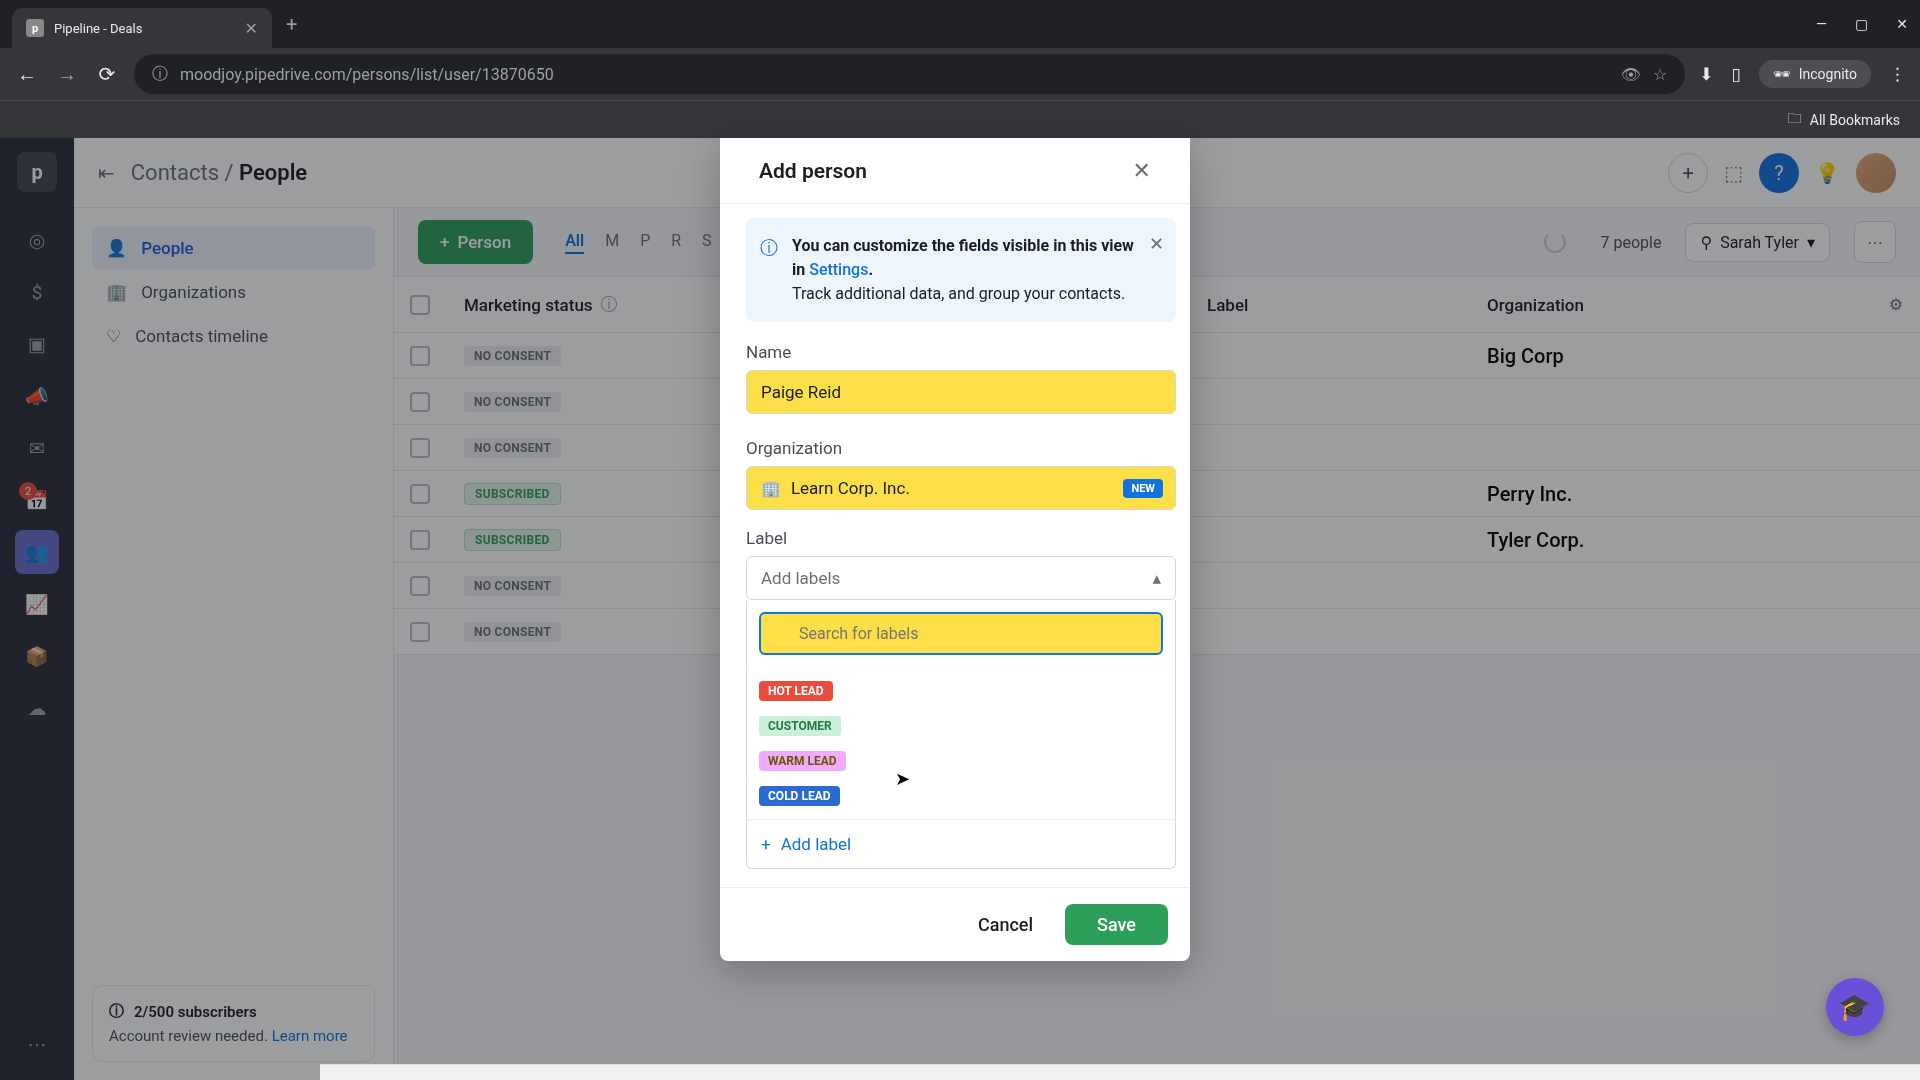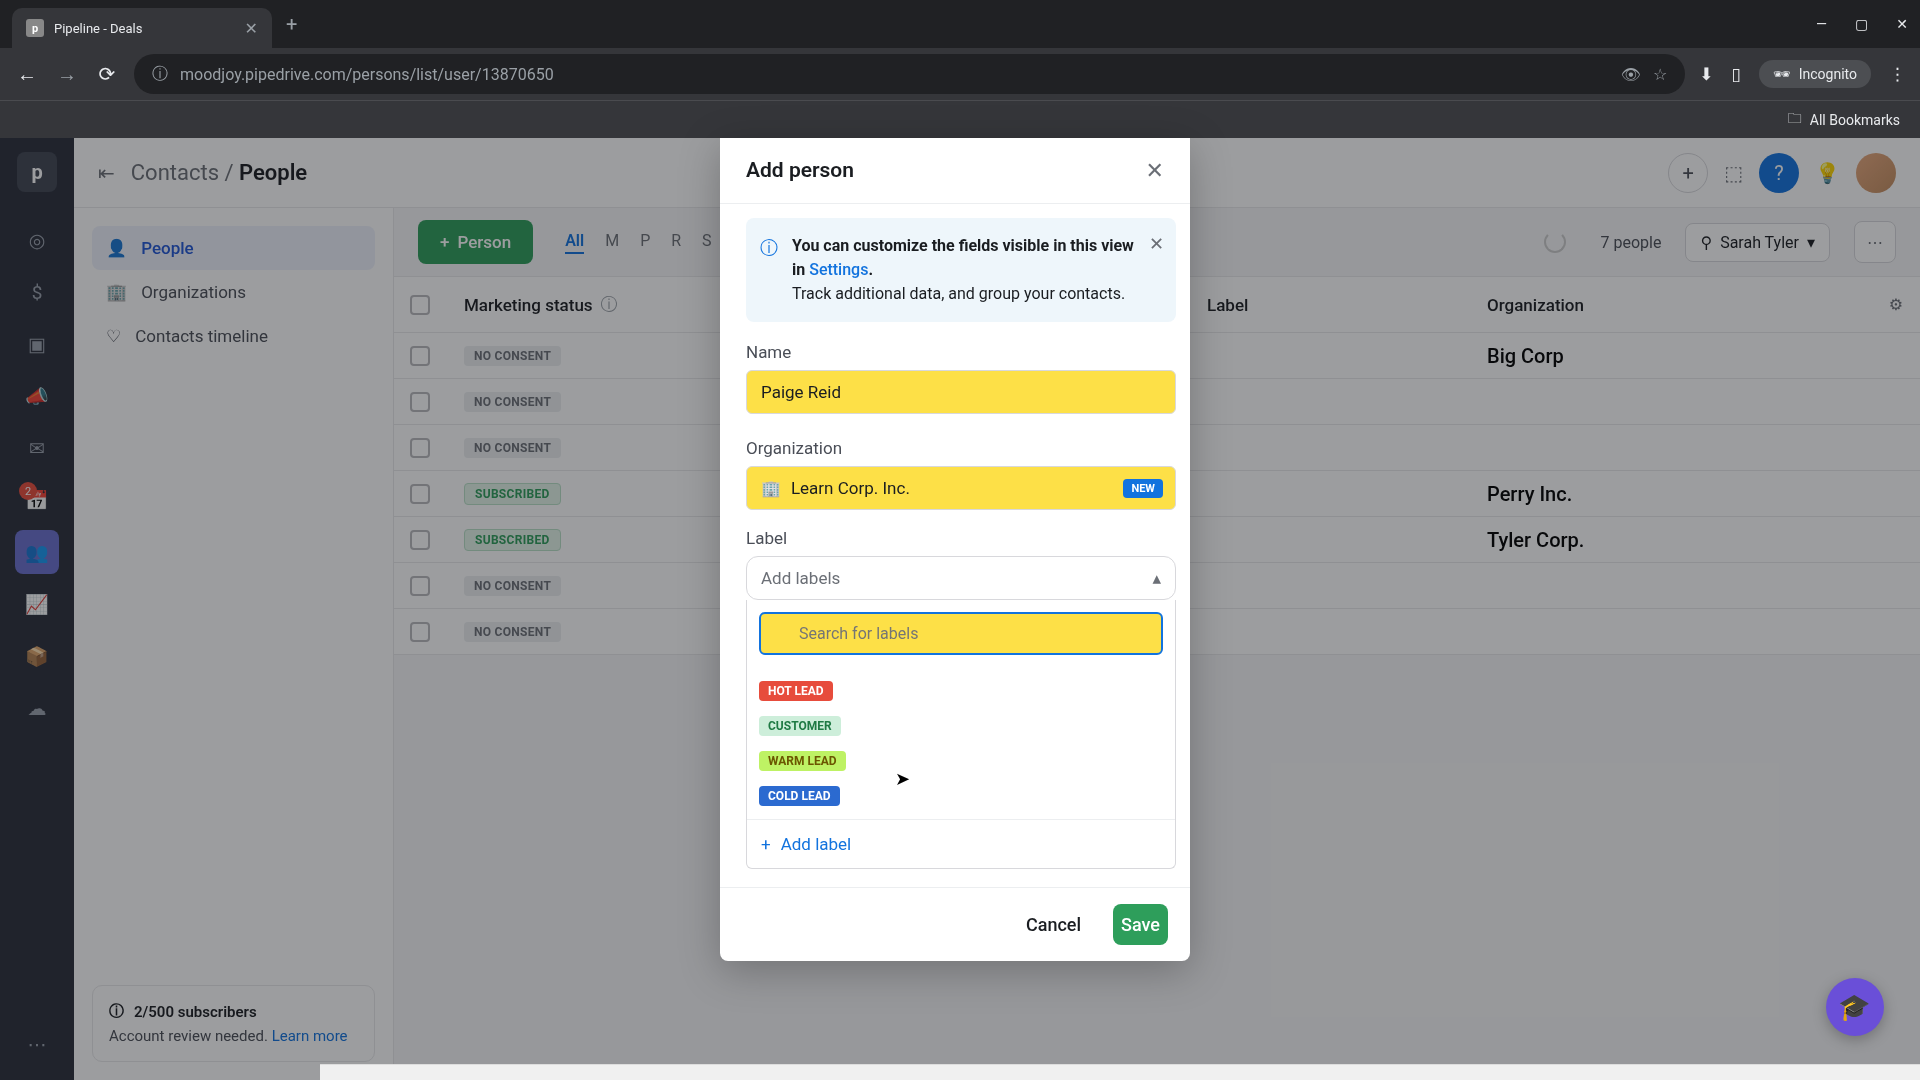--- a/index.html
+++ b/index.html
@@ -61,50 +61,50 @@
 .col-org{flex:1}
 .gear-col{width:48px;text-align:center;color:#6b6f76}
 .tr-row{display:flex;align-items:center;height:46px;border-bottom:1px solid #e8e8ea;background:#fff}
 .tag{display:inline-block;border-radius:4px;padding:3px 10px;font-size:12px;font-weight:700;letter-spacing:.3px}
 .tag.noconsent{background:#eceef0;color:#6b6f76}
 .tag.subscribed{background:#e3f4e9;color:#2e9e5b;border:1px solid #b8e0c6}
 .org-text{font-size:20px;color:#000000}
 .scrollbar-h{position:absolute;bottom:0;left:320px;right:0;height:16px;background:#f0f0f0;border-top:1px solid #ddd}
 .overlay{position:absolute;inset:0;background:rgba(20,22,26,0.42)}
 .modal{position:absolute;left:720px;top:0;width:470px;background:#fff;border-radius:0 0 8px 8px;box-shadow:0 10px 40px rgba(0,0,0,.25);display:flex;flex-direction:column;max-height:920px}
-.modal-header{display:flex;padding:20px 26px;border-bottom:1px solid #eceef0}
+.modal-header{display:flex;align-items:center;padding:20px 39px;border-bottom:1px solid #eceef0}
 .modal-title{font-size:21px;font-weight:600;color:#1a1d21}
 .modal-close{margin-left:auto;color:#6b6f76;font-size:22px;cursor:pointer}
 .modal-body{padding:0 14px 0 26px;overflow-y:auto;position:relative}
 .info-banner{background:#eef6fb;border-radius:8px;padding:16px 40px 16px 46px;margin:14px 0 20px;position:relative;color:#1a1d21;font-size:16px;line-height:1.5}
 .info-banner .info-icon{position:absolute;left:14px;top:16px;color:#1273de;font-size:18px}
 .info-banner .close{position:absolute;right:12px;top:12px;color:#6b6f76;font-size:18px;cursor:pointer}
 .info-banner .settings{color:#1273de;font-weight:500;cursor:pointer}
 .form-label{font-size:17px;color:#4a4e57;margin-bottom:8px;margin-top:6px}
 .form-input{width:100%;border:1px solid #d8d8dc;border-radius:6px;padding:11px 14px;font-size:17px;color:#1a1d21;margin-bottom:18px;background:#fde047}
 .org-input{display:flex;align-items:center;gap:10px;position:relative}
 .org-icon{color:#6b6f76;font-size:16px}
 .new-badge{position:absolute;right:12px;background:#1273de;color:#fff;font-size:11px;font-weight:700;padding:3px 8px;border-radius:4px}
-.label-select{width:100%;border:1px solid #d8d8dc;border-radius:12px;padding:11px 14px;font-size:17px;color:#6b6f76;margin-bottom:0;display:flex;align-items:center;justify-content:space-between;cursor:pointer;background:#fff}
+.label-select{width:100%;border:1px solid #d8d8dc;border-radius:6px;padding:11px 14px;font-size:17px;color:#6b6f76;margin-bottom:0;display:flex;align-items:center;justify-content:space-between;cursor:pointer;background:#fff}
 .dropdown{border:1px solid #d8d8dc;border-top:none;border-radius:0 0 6px 6px;background:#fff;margin-bottom:18px}
 .search-row{padding:12px}
 .search-input{width:100%;border:2px solid #1273de;border-radius:6px;padding:10px 12px 10px 38px;font-size:16px;color:#6b6f76;position:relative;background:#fde047}
 .search-wrap{position:relative}
 .search-wrap .sicon{position:absolute;left:12px;top:50%;transform:translateY(-50%);color:#6b6f76;font-size:16px}
 .dd-list{max-height:200px;overflow-y:auto;padding:6px 12px}
 .dd-item{padding:7px 0}
 .dd-tag{display:inline-block;border-radius:4px;padding:3px 9px;font-size:12px;font-weight:700}
 .dd-tag.customer{background:#cdeeda;color:#1f7a44}
 .dd-tag.hot{background:#e74c3c;color:#fff}
-.dd-tag.warm{background:#bef264;color:#6b5600}
+.dd-tag.warm{background:#f0abfc;color:#6b5600}
 .dd-tag.cold{background:#2b6ad0;color:#fff}
 .add-label{padding:14px;border-top:1px solid #eceef0;color:#1273de;font-size:17px;display:flex;align-items:center;gap:10px;cursor:pointer}
 .modal-footer{border-top:1px solid #eceef0;padding:16px 22px;display:flex;justify-content:flex-end;gap:14px}
 .btn-cancel{background:none;border:none;font-size:18px;color:#1a1d21;font-weight:500;padding:10px 18px;cursor:pointer}
-.btn-save{background:#2e9e5b;color:#fff;border:none;border-radius:8px;font-size:18px;font-weight:500;padding:10px 8px;cursor:pointer}
+.btn-save{background:#2e9e5b;color:#fff;border:none;border-radius:8px;font-size:18px;font-weight:500;padding:10px 32px;cursor:pointer}
 .cursor{position:absolute;left:895px;top:630px;font-size:18px;color:#000;pointer-events:none;z-index:999}
 .fab{position:absolute;right:36px;bottom:44px;width:58px;height:58px;border-radius:50%;background:#6a4fd8;color:#fff;display:flex;align-items:center;justify-content:center;font-size:26px;cursor:pointer;box-shadow:0 4px 14px rgba(0,0,0,.25)}
 </style>
 </head>
 <body>
 
 <div class="titlebar">
   <div class="tab">
     <span class="tab-favicon">p</span>
     <span class="tab-title">Pipeline - Deals</span>

